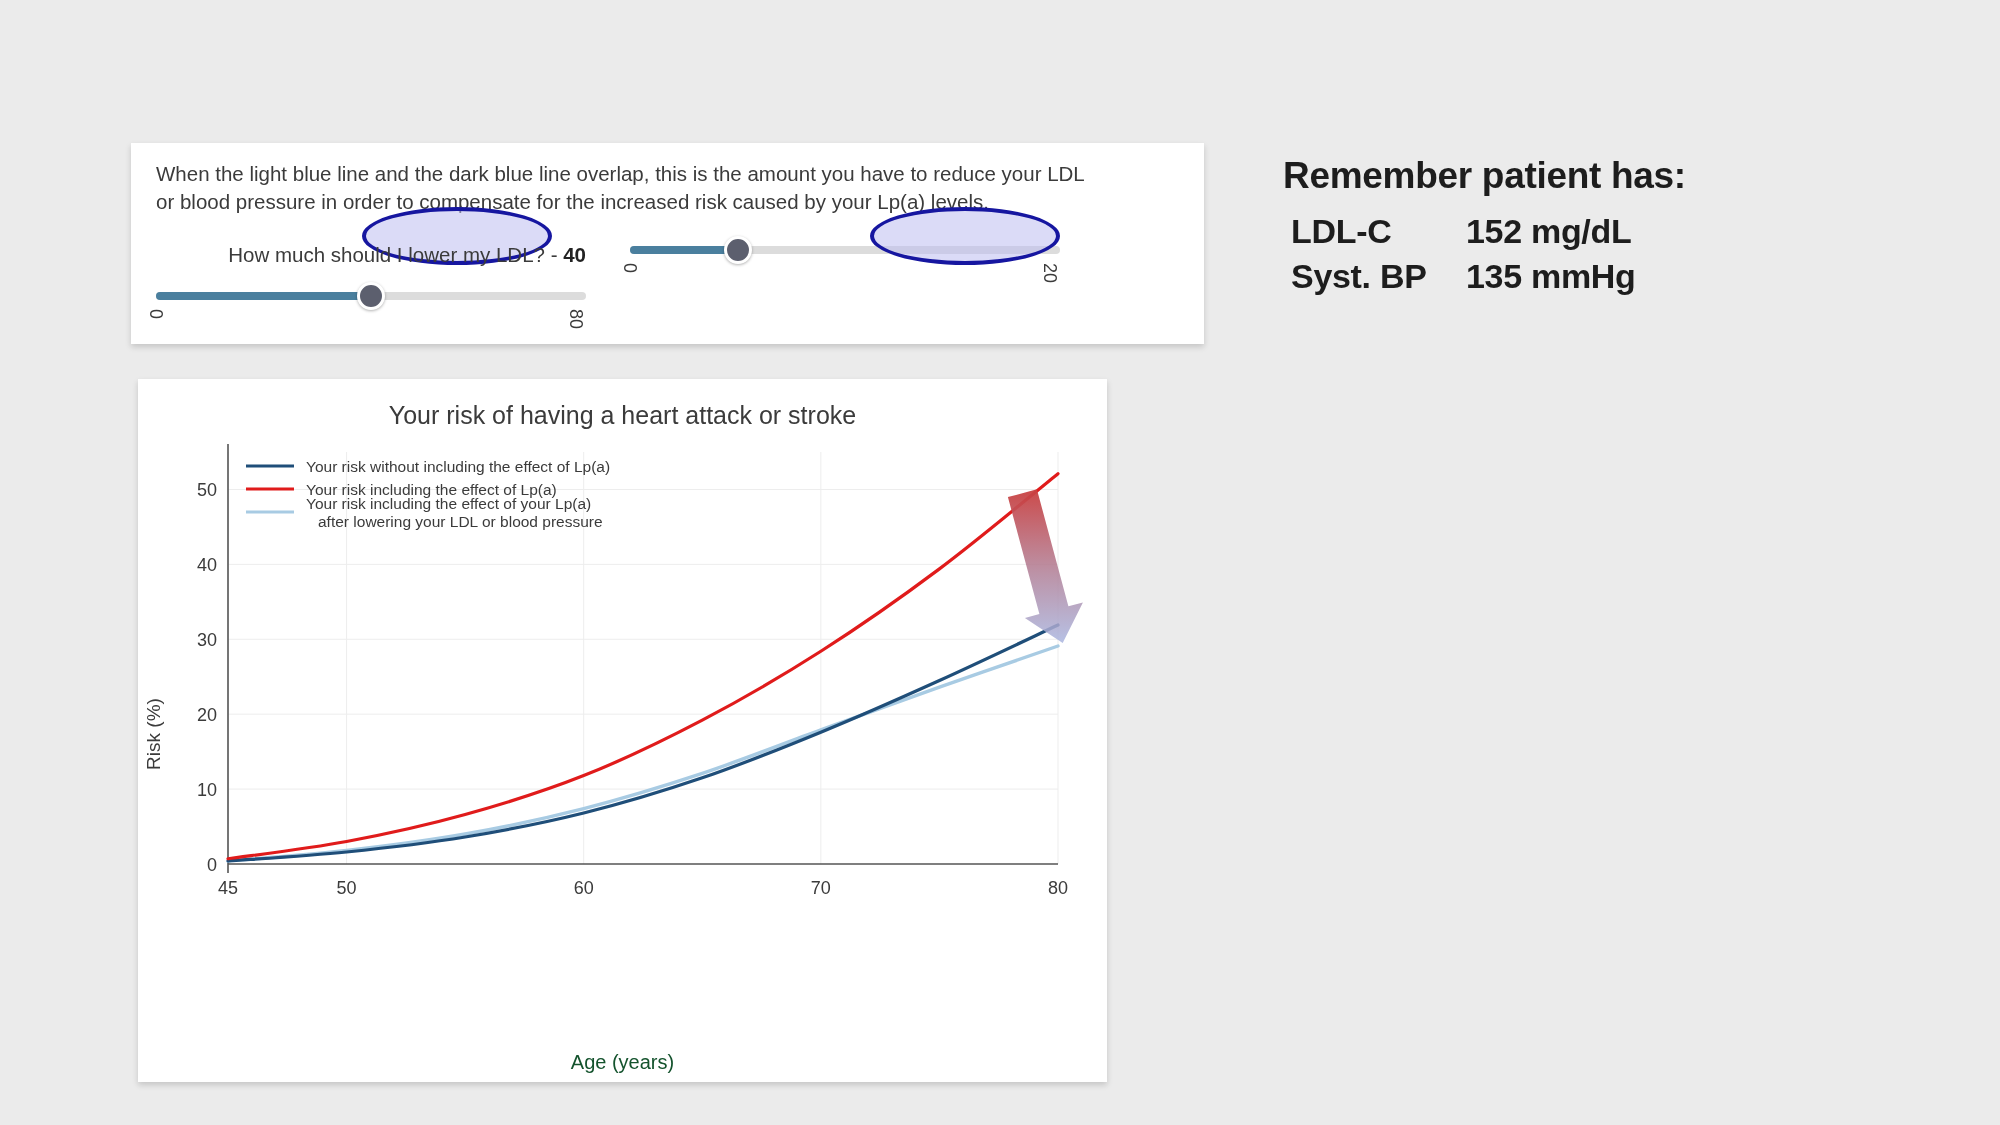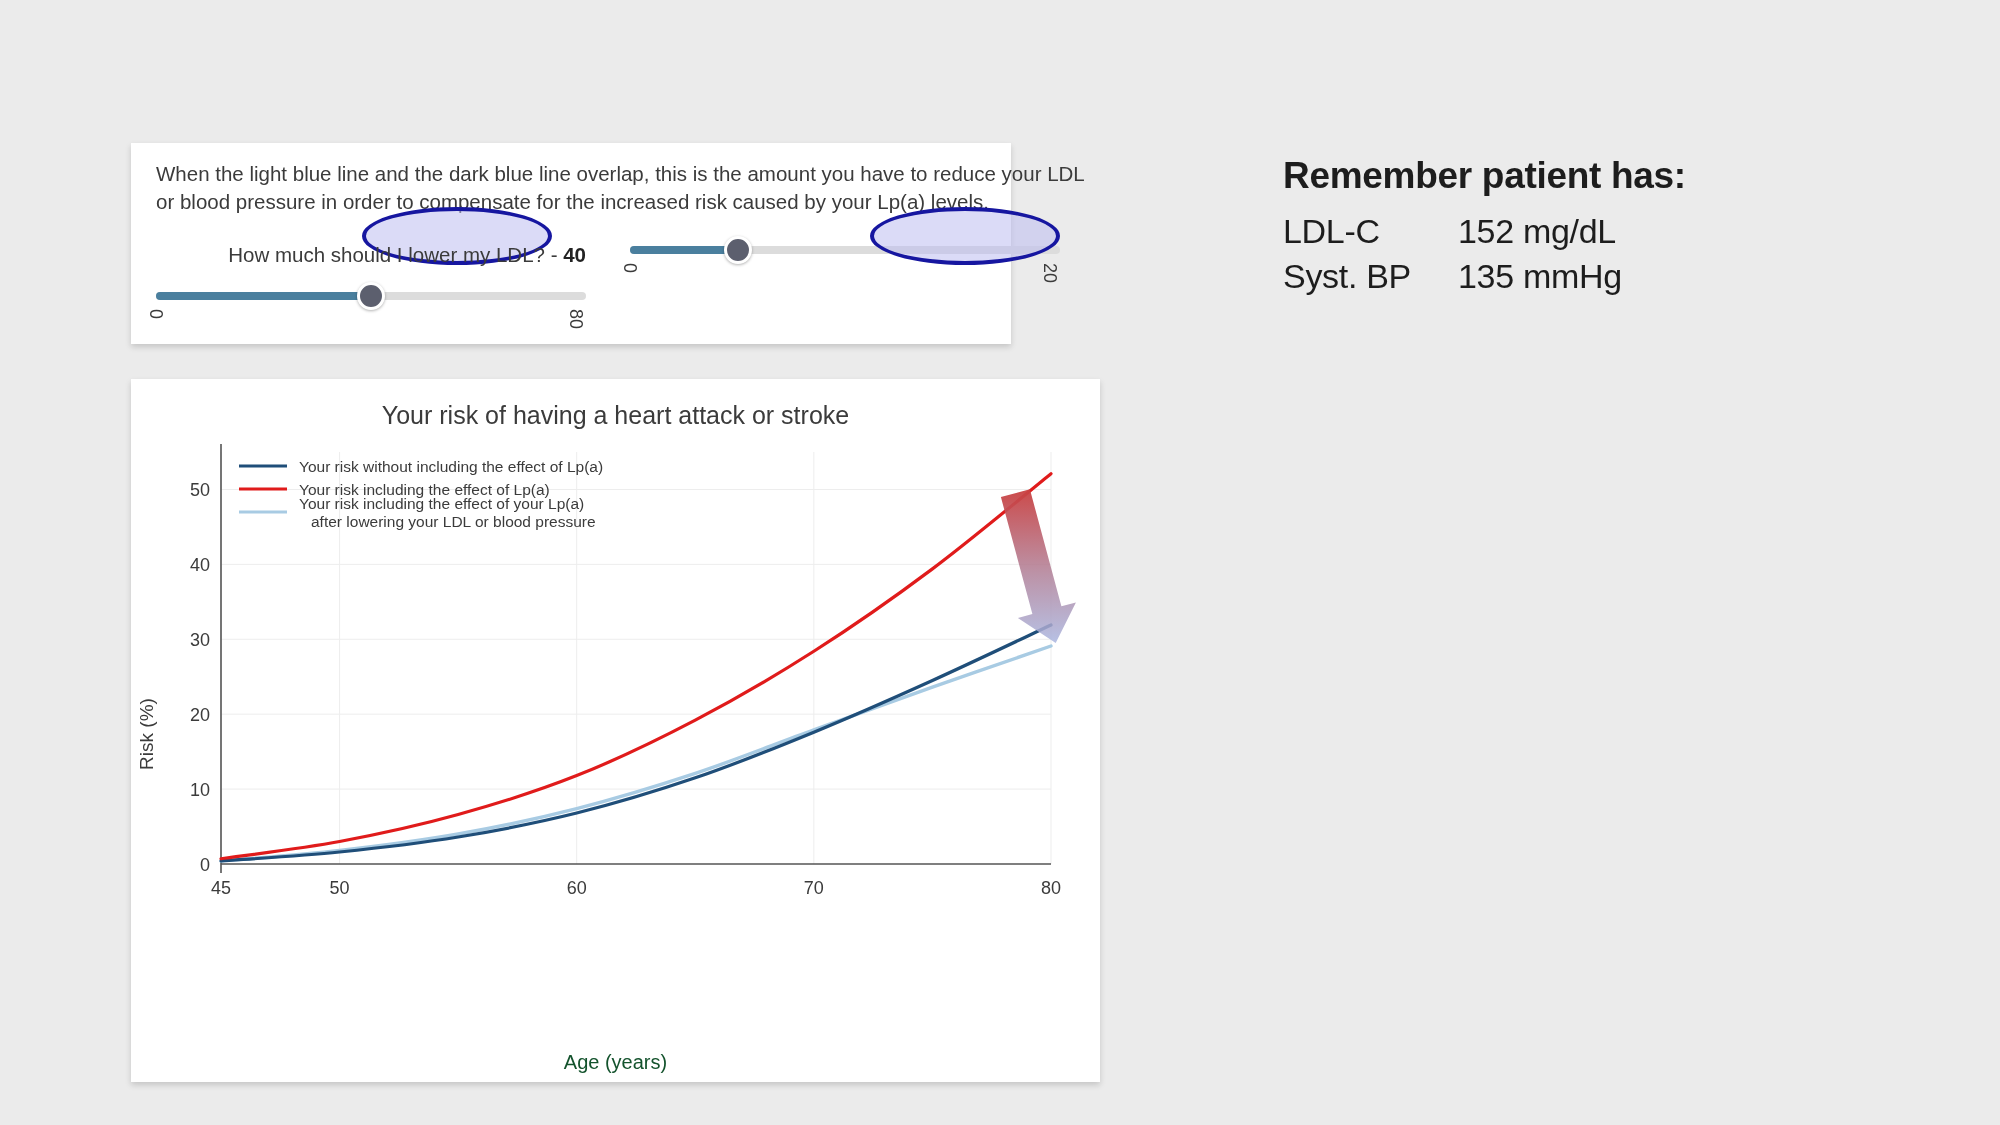--- a/index.html
+++ b/index.html
@@ -12,22 +12,22 @@
     position:relative;
     overflow:hidden;
   }
 
   
   .card {
     position:absolute;
     background:#ffffff;
     box-shadow:0 3px 6px rgba(0,0,0,0.16);
   }
-  #controls-card { left:131px; top:143px; width:880px; height:201px; }
-  #chart-card    { left:131px; top:379px; width:969px; height:703px; }
+  #controls-card { left:131px; top:143px; width:1073px; height:201px; }
+  #chart-card    { left:138px; top:379px; width:969px; height:703px; }
 
   
   .intro {
     position:absolute;
     left:25px; top:17px; width:930px;
     font-size:20.5px; line-height:1.38;
     color:#3b3b3b;
   }
 
   
@@ -106,22 +106,22 @@
   
   #right-panel {
     position:absolute; left:1283px; top:155px; width:600px;
     color:#1d1d1d;
   }
   #right-panel .hdr {
     font-size:37px; font-weight:bold; letter-spacing:-0.3px;
     margin-bottom:15px;
   }
   #right-panel .row {
-    display:flex; font-size:34px; font-weight:normal;
-    letter-spacing:-0.3px; margin-bottom:6px;
+    display:flex; font-size:34px; font-weight:bold;
+    letter-spacing:-0.3px; margin-bottom:6px;margin-left:8px;
   }
   #right-panel .row .k { width:175px; }
   #right-panel .row .v { white-space:nowrap; }
 </style>
 </head>
 <body>
 
 <div class="card" id="controls-card">
 
   <div class="intro">When the light blue line and the dark blue line overlap, this is the amount you have to reduce your LDL or blood pressure in order to compensate for the increased risk caused by your Lp(a) levels.</div>

